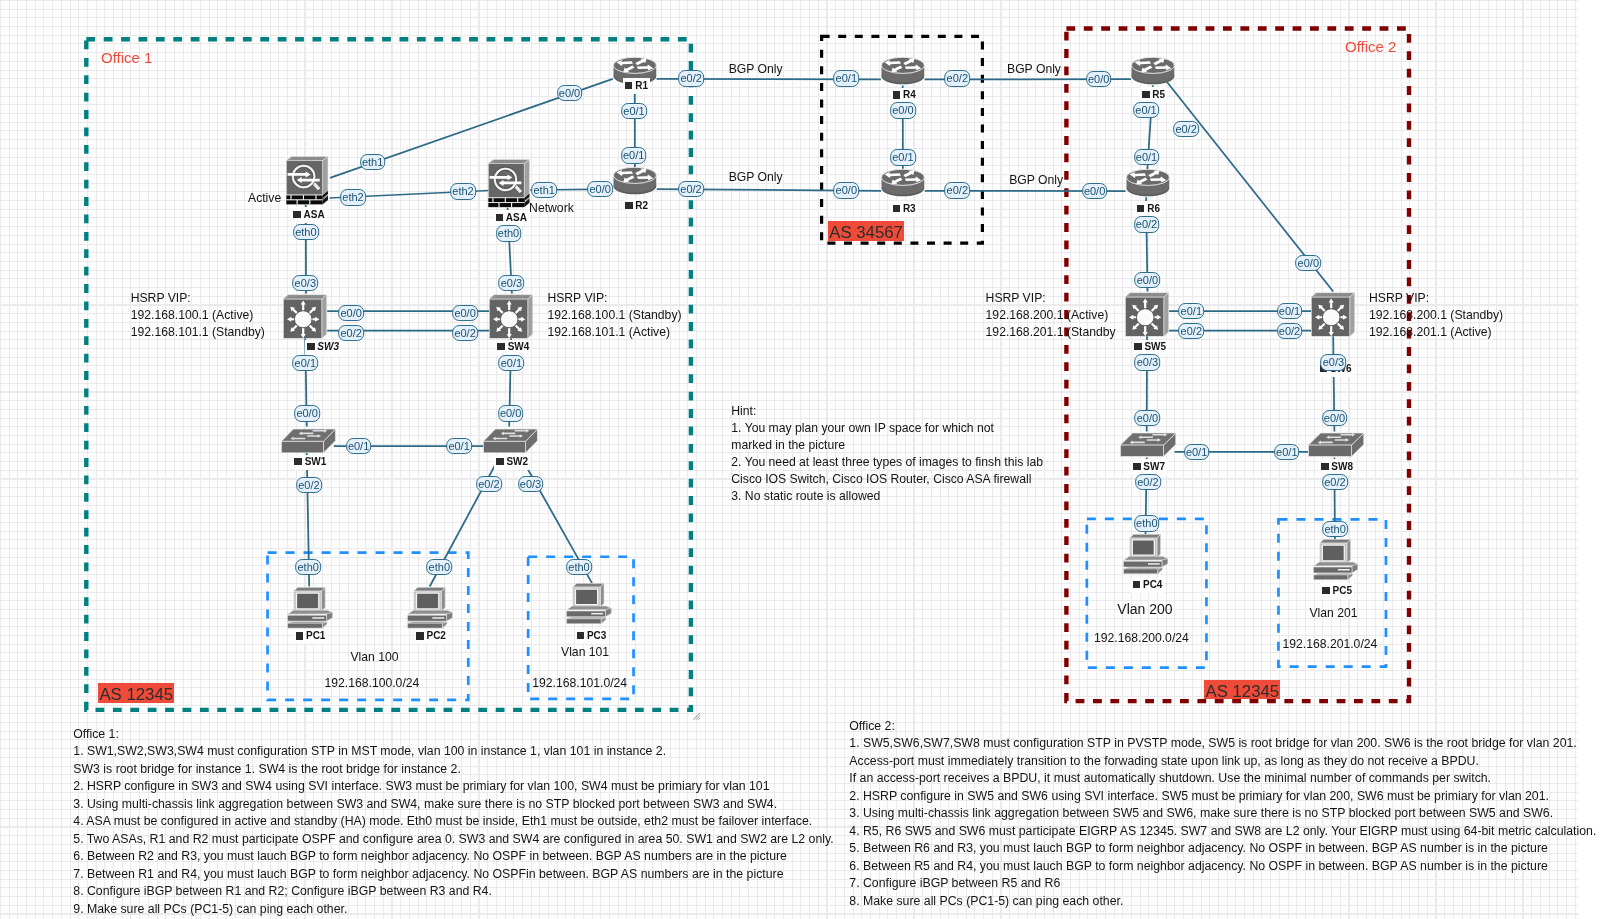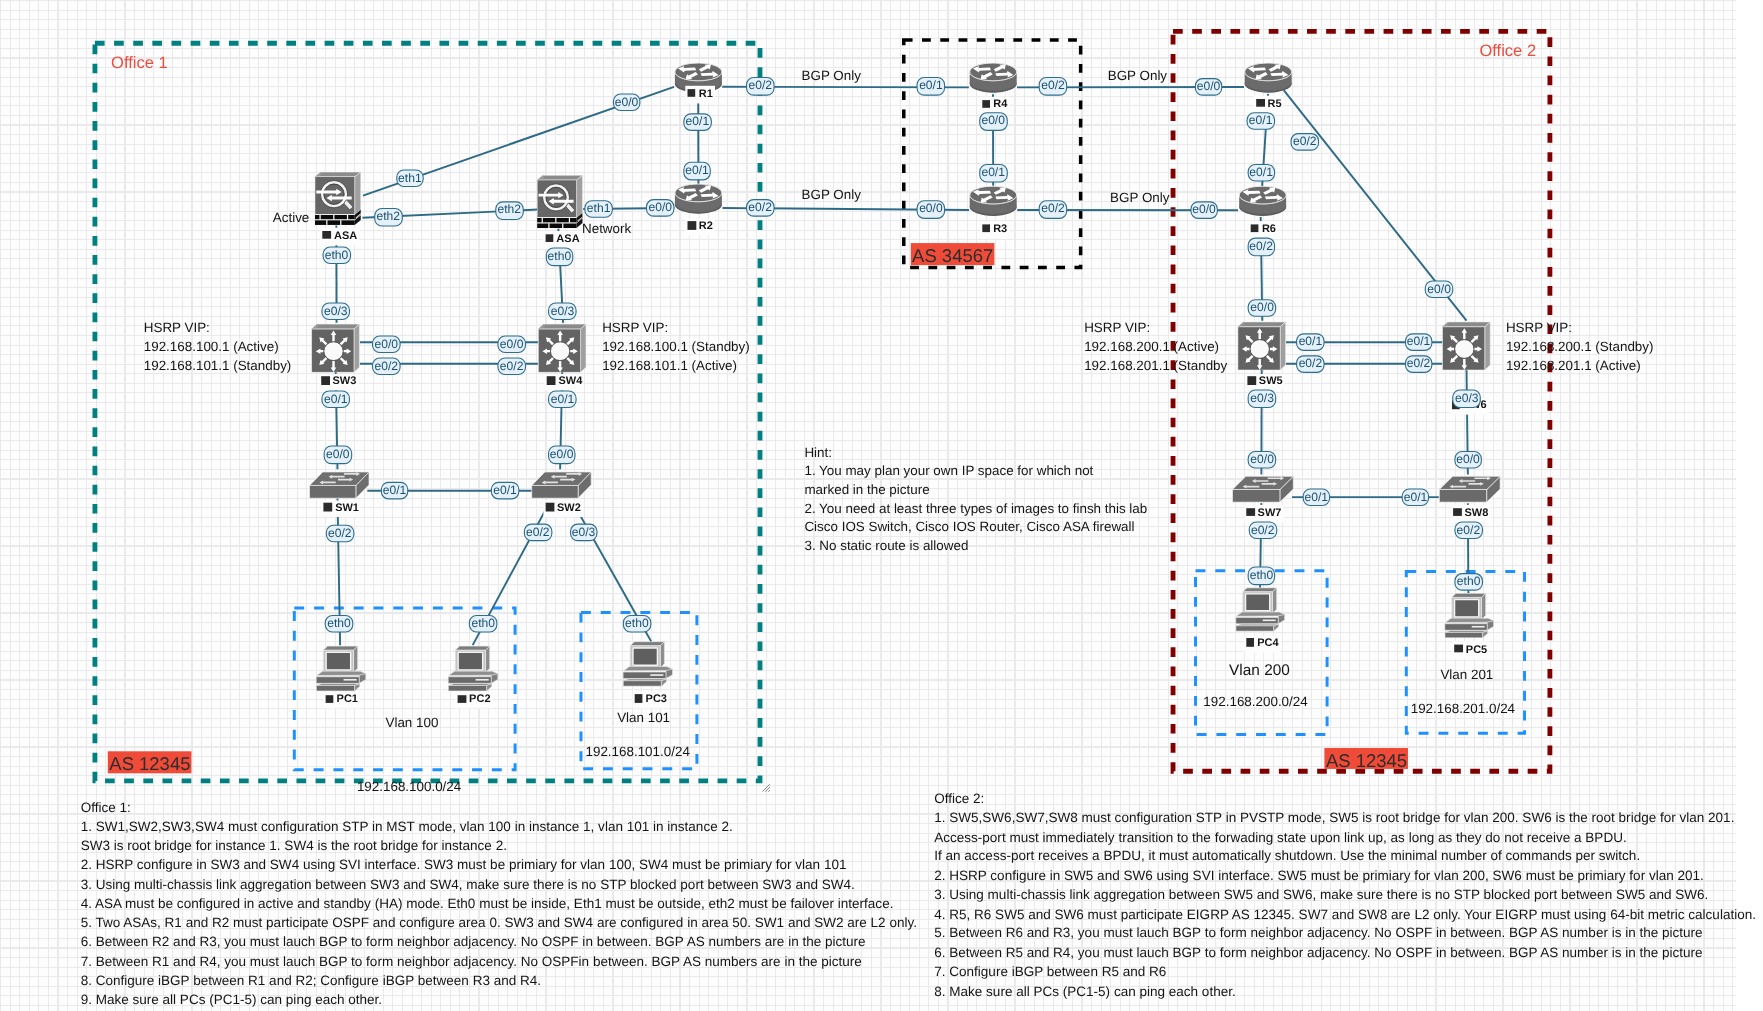--- a/index.html
+++ b/index.html
@@ -205,21 +205,21 @@
         <use href="#ic-router" width="43.8" height="28.3"></use>
       </svg>
       <div class="nlabel" style="left: 1140px; top: 87.2px; font-size: 10px;"><i></i><span>R5</span></div>
       <svg class="abs" style="left: 1125.5px; top: 169px; width: 43.8px; height: 28.3px; overflow: visible;">
         <use href="#ic-router" width="43.8" height="28.3"></use>
       </svg>
       <div class="nlabel" style="left: 1134.9px; top: 201.1px; font-size: 10px;"><i></i><span>R6</span></div>
       <svg class="abs" style="left: 283.1px; top: 293.5px; width: 44.1px; height: 44.6px; overflow: visible;">
         <use href="#ic-l3switch" width="44.1" height="44.6"></use>
       </svg>
-      <div class="nlabel" style="left: 290px; top: 339.6px; font-size: 10px;"><i></i><span>SW3</span></div>
+      <div class="nlabel" style="left: 305px; top: 339.6px; font-size: 10px; font-style: italic;"><i></i><span>SW3</span></div>
       <svg class="abs" style="left: 489px; top: 293.5px; width: 44.1px; height: 44.6px; overflow: visible;">
         <use href="#ic-l3switch" width="44.1" height="44.6"></use>
       </svg>
       <div class="nlabel" style="left: 495.4px; top: 339.6px; font-size: 10px;"><i></i><span>SW4</span></div>
       <svg class="abs" style="left: 1125px; top: 291.5px; width: 44.1px; height: 44.6px; overflow: visible;">
         <use href="#ic-l3switch" width="44.1" height="44.6"></use>
       </svg>
       <div class="nlabel" style="left: 1132.1px; top: 339.6px; font-size: 10px;"><i></i><span>SW5</span></div>
       <svg class="abs" style="left: 1311.2px; top: 291.5px; width: 44.1px; height: 44.6px; overflow: visible;">
         <use href="#ic-l3switch" width="44.1" height="44.6"></use>
@@ -336,21 +336,21 @@
       <div class="txt" style="left: 728.7px; top: 170.2px; font-size: 12.2px;">BGP Only</div>
       <div class="txt" style="left: 1007px; top: 62.2px; font-size: 12.2px;">BGP Only</div>
       <div class="txt" style="left: 1009.2px; top: 172.5px; font-size: 12.2px;">BGP Only</div>
       <div class="txt" style="left: 248px; top: 191.4px; font-size: 12.2px;">Active</div>
       <div class="txt" style="left: 529.1px; top: 201.4px; font-size: 12.2px;">Network</div>
       <div class="ml" style="left: 130.7px; top: 289.5px; font-size: 12.2px;"><div style="line-height: 17.1px;">HSRP VIP:</div><div style="line-height: 17.1px;">192.168.100.1 (Active)</div><div style="line-height: 17.1px;">192.168.101.1 (Standby)</div></div>
       <div class="ml" style="left: 547.4px; top: 289.6px; font-size: 12.2px;"><div style="line-height: 17.1px;">HSRP VIP:</div><div style="line-height: 17.1px;">192.168.100.1 (Standby)</div><div style="line-height: 17.1px;">192.168.101.1 (Active)</div></div>
       <div class="ml" style="left: 985.6px; top: 289.5px; font-size: 12.2px;"><div style="line-height: 17.1px;">HSRP VIP:</div><div style="line-height: 17.1px;">192.168.200.1 (Active)</div><div style="line-height: 17.1px;">192.168.201.1 (Standby</div></div>
       <div class="ml" style="left: 1369px; top: 290.2px; font-size: 12.2px;"><div style="line-height: 17.1px;">HSRP VIP:</div><div style="line-height: 17.1px;">192.168.200.1 (Standby)</div><div style="line-height: 17.1px;">192.168.201.1 (Active)</div></div>
       <div class="txt" style="left: 374.5px; top: 650.2px; font-size: 12.2px; transform: translateX(-50%);">Vlan 100</div>
-      <div class="txt" style="left: 371.9px; top: 708px; font-size: 12.2px; transform: translateX(-50%); text-align: right;">192.168.100.0/24</div>
+      <div class="txt" style="left: 371.9px; top: 676px; font-size: 12.2px; transform: translateX(-50%); text-align: right;">192.168.100.0/24</div>
       <div class="txt" style="left: 585.1px; top: 645.2px; font-size: 12.2px; transform: translateX(-50%);">Vlan 101</div>
       <div class="txt" style="left: 579.7px; top: 676.2px; font-size: 12.2px; transform: translateX(-50%);">192.168.101.0/24</div>
       <div class="txt" style="left: 1145px; top: 600.7px; font-size: 14px; transform: translateX(-50%);">Vlan 200</div>
       <div class="txt" style="left: 1141.4px; top: 630.9px; font-size: 12.2px; transform: translateX(-50%);">192.168.200.0/24</div>
       <div class="txt" style="left: 1333.5px; top: 605.5px; font-size: 12.2px; transform: translateX(-50%);">Vlan 201</div>
       <div class="txt" style="left: 1329.9px; top: 637.3px; font-size: 12.2px; transform: translateX(-50%);">192.168.201.0/24</div>
       <svg class="abs" viewBox="0 0 10 10" style="left: 692.9px; top: 711.5px; width: 7.6px; height: 8px;">
         <g stroke="#7a7a7a" stroke-width="1.1" fill="none">
           <path d="M0 10 L10 0"></path>
           <path d="M3.6 10 L10 3.6"></path>

